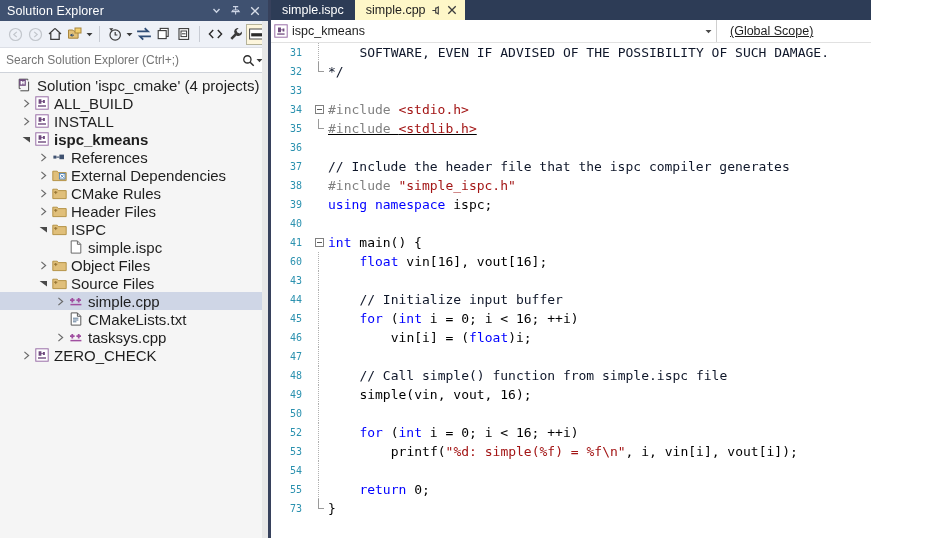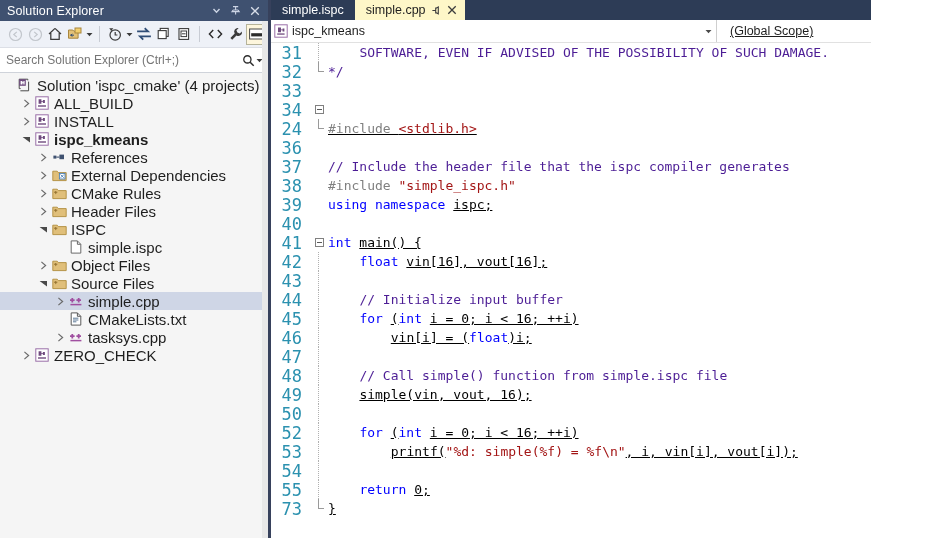--- a/index.html
+++ b/index.html
@@ -145,21 +145,21 @@
     flex: 1; background: #ffffff; position: relative;
     overflow: hidden; font-family: "DejaVu Sans Mono", monospace;
   }
   .code-line {
     height: 19px; display: flex; align-items: center;
     font-size: 13px; white-space: pre;
   }
   .ln {
     width: 42px; flex: 0 0 42px; text-align: right;
     color: #2b91af; padding-right: 8px;
-    font-family: "DejaVu Sans Mono", monospace; font-size: 17px;
+    font-family: "DejaVu Sans Mono", monospace; font-size: 10px;
   }
   .fold {
     width: 18px; flex: 0 0 18px; height: 19px;
     position: relative; display: flex; align-items: center; justify-content: center;
   }
   .fold-box {
     width: 9px; height: 9px; border: 1px solid #808080;
     background: #ffffff; position: relative;
   }
   .fold-box::before {
@@ -175,22 +175,22 @@
     border-left: 1px dotted #b0b0b0;
     left: 8px; width: 0;
   }
   .fold-end {
     position: absolute; left: 8px; top: 0; width: 6px; height: 10px;
     border-left: 1px solid #9a9a9a; border-bottom: 1px solid #9a9a9a;
   }
   .code-text { padding-left: 0; }
 
   
-  .c-plain   { color: #000000; text-decoration: underline; }
-  .c-comment { color: #4c1d95; }
+  .c-plain   { color: #000000; }
+  .c-comment { color: #0f172a; }
   .c-kw      { color: #0000ff; }
   .c-pp      { color: #808080; }
   .c-str     { color: #a31515; }
   .c-inc     { color: #a31515; }
 </style>
 </head>
 <body>
 
 <div id="app">
 
@@ -593,29 +593,29 @@
       </div>
       <div class="nav-combo second">
         <span class="nav-combo-label">(Global Scope)</span>
       </div>
     </div>
 
     <div class="code-area" id="code-area">
         <div class="code-line"><span class="ln">31</span><span class="fold"><span class="fold-line dotted"></span></span><span class="code-text" style="padding-left: 31.4px;"><span class="c-comment">SOFTWARE, EVEN IF ADVISED OF THE POSSIBILITY OF SUCH DAMAGE.</span></span></div>
         <div class="code-line"><span class="ln">32</span><span class="fold"><span class="fold-end"></span></span><span class="code-text" style="padding-left: 0px;"><span class="c-comment">*/</span></span></div>
         <div class="code-line"><span class="ln">33</span><span class="fold"></span><span class="code-text" style="padding-left: 0px;"></span></div>
-        <div class="code-line"><span class="ln">34</span><span class="fold"><span class="fold-box"></span></span></div>
-        <div class="code-line"><span class="ln">24</span><span class="fold"><span class="fold-end"></span></span><span class="code-text" style="padding-left: 0px; text-decoration: underline;"><span class="c-pp">#include </span><span class="c-inc">&lt;stdlib.h&gt;</span></span></div>
+        <div class="code-line"><span class="ln">34</span><span class="fold"><span class="fold-box"></span></span><span class="code-text" style="padding-left: 0px;"><span class="c-pp">#include </span><span class="c-inc">&lt;stdio.h&gt;</span></span></div>
+        <div class="code-line"><span class="ln">35</span><span class="fold"><span class="fold-end"></span></span><span class="code-text" style="padding-left: 0px; text-decoration: underline;"><span class="c-pp">#include </span><span class="c-inc">&lt;stdlib.h&gt;</span></span></div>
         <div class="code-line"><span class="ln">36</span><span class="fold"></span><span class="code-text" style="padding-left: 0px;"></span></div>
         <div class="code-line"><span class="ln">37</span><span class="fold"></span><span class="code-text" style="padding-left: 0px;"><span class="c-comment">// Include the header file that the ispc compiler generates</span></span></div>
         <div class="code-line"><span class="ln">38</span><span class="fold"></span><span class="code-text" style="padding-left: 0px;"><span class="c-pp">#include </span><span class="c-str">"simple_ispc.h"</span></span></div>
         <div class="code-line"><span class="ln">39</span><span class="fold"></span><span class="code-text" style="padding-left: 0px;"><span class="c-kw">using namespace </span><span class="c-plain">ispc;</span></span></div>
         <div class="code-line"><span class="ln">40</span><span class="fold"></span><span class="code-text" style="padding-left: 0px;"></span></div>
         <div class="code-line"><span class="ln">41</span><span class="fold"><span class="fold-box"></span></span><span class="code-text" style="padding-left: 0px;"><span class="c-kw">int </span><span class="c-plain">main() {</span></span></div>
-        <div class="code-line"><span class="ln">42</span><span class="fold"><span class="fold-line dotted"></span></span><span class="code-text" style="padding-left: 31.4px;"><span class="c-kw">float </span><span class="c-plain">vin[16], vout[16];</span></span></div>
+        <div class="code-line"><span class="ln">60</span><span class="fold"><span class="fold-line dotted"></span></span><span class="code-text" style="padding-left: 31.4px;"><span class="c-kw">float </span><span class="c-plain">vin[16], vout[16];</span></span></div>
         <div class="code-line"><span class="ln">43</span><span class="fold"><span class="fold-line dotted"></span></span><span class="code-text" style="padding-left: 0px;"></span></div>
         <div class="code-line"><span class="ln">44</span><span class="fold"><span class="fold-line dotted"></span></span><span class="code-text" style="padding-left: 31.4px;"><span class="c-comment">// Initialize input buffer</span></span></div>
         <div class="code-line"><span class="ln">45</span><span class="fold"><span class="fold-line dotted"></span></span><span class="code-text" style="padding-left: 31.4px;"><span class="c-kw">for </span><span class="c-plain">(</span><span class="c-kw">int </span><span class="c-plain">i = 0; i &lt; 16; ++i)</span></span></div>
         <div class="code-line"><span class="ln">46</span><span class="fold"><span class="fold-line dotted"></span></span><span class="code-text" style="padding-left: 62.8px;"><span class="c-plain">vin[i] = (</span><span class="c-kw">float</span><span class="c-plain">)i;</span></span></div>
         <div class="code-line"><span class="ln">47</span><span class="fold"><span class="fold-line dotted"></span></span><span class="code-text" style="padding-left: 0px;"></span></div>
         <div class="code-line"><span class="ln">48</span><span class="fold"><span class="fold-line dotted"></span></span><span class="code-text" style="padding-left: 31.4px;"><span class="c-comment">// Call simple() function from simple.ispc file</span></span></div>
         <div class="code-line"><span class="ln">49</span><span class="fold"><span class="fold-line dotted"></span></span><span class="code-text" style="padding-left: 31.4px;"><span class="c-plain">simple(vin, vout, 16);</span></span></div>
         <div class="code-line"><span class="ln">50</span><span class="fold"><span class="fold-line dotted"></span></span><span class="code-text" style="padding-left: 0px;"></span></div>
         <div class="code-line"><span class="ln">52</span><span class="fold"><span class="fold-line dotted"></span></span><span class="code-text" style="padding-left: 31.4px;"><span class="c-kw">for </span><span class="c-plain">(</span><span class="c-kw">int </span><span class="c-plain">i = 0; i &lt; 16; ++i)</span></span></div>
         <div class="code-line"><span class="ln">53</span><span class="fold"><span class="fold-line dotted"></span></span><span class="code-text" style="padding-left: 62.8px;"><span class="c-plain">printf(</span><span class="c-str">"%d: simple(%f) = %f\n"</span><span class="c-plain">, i, vin[i], vout[i]);</span></span></div>

